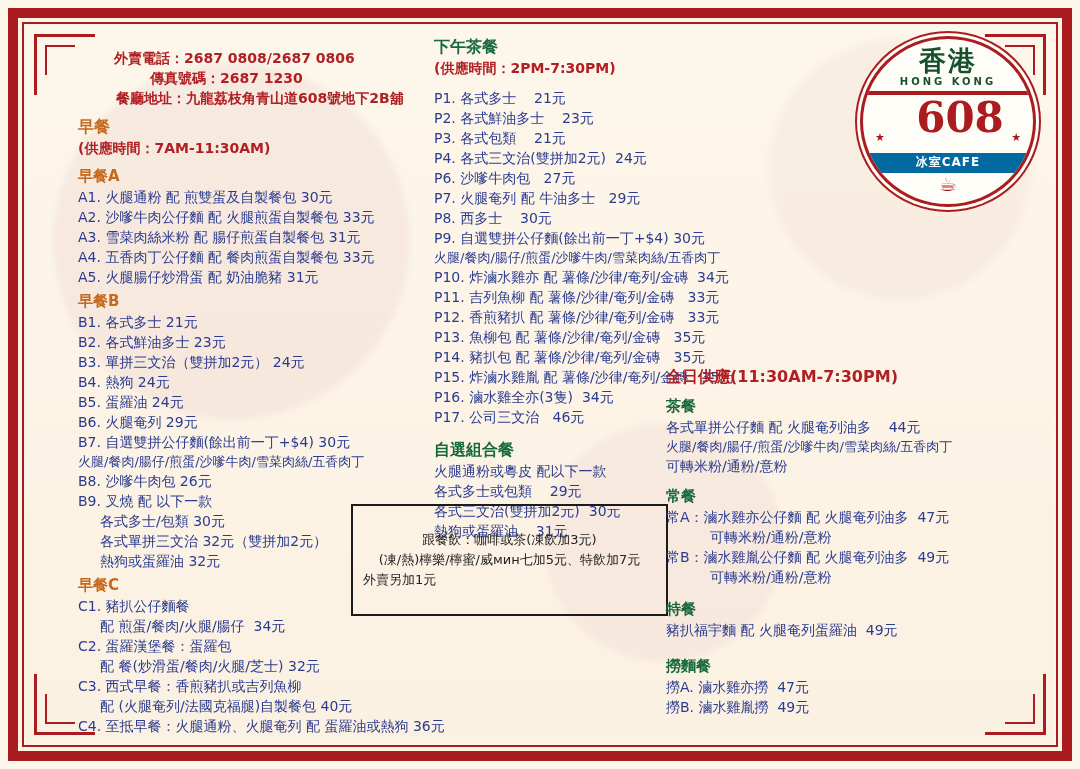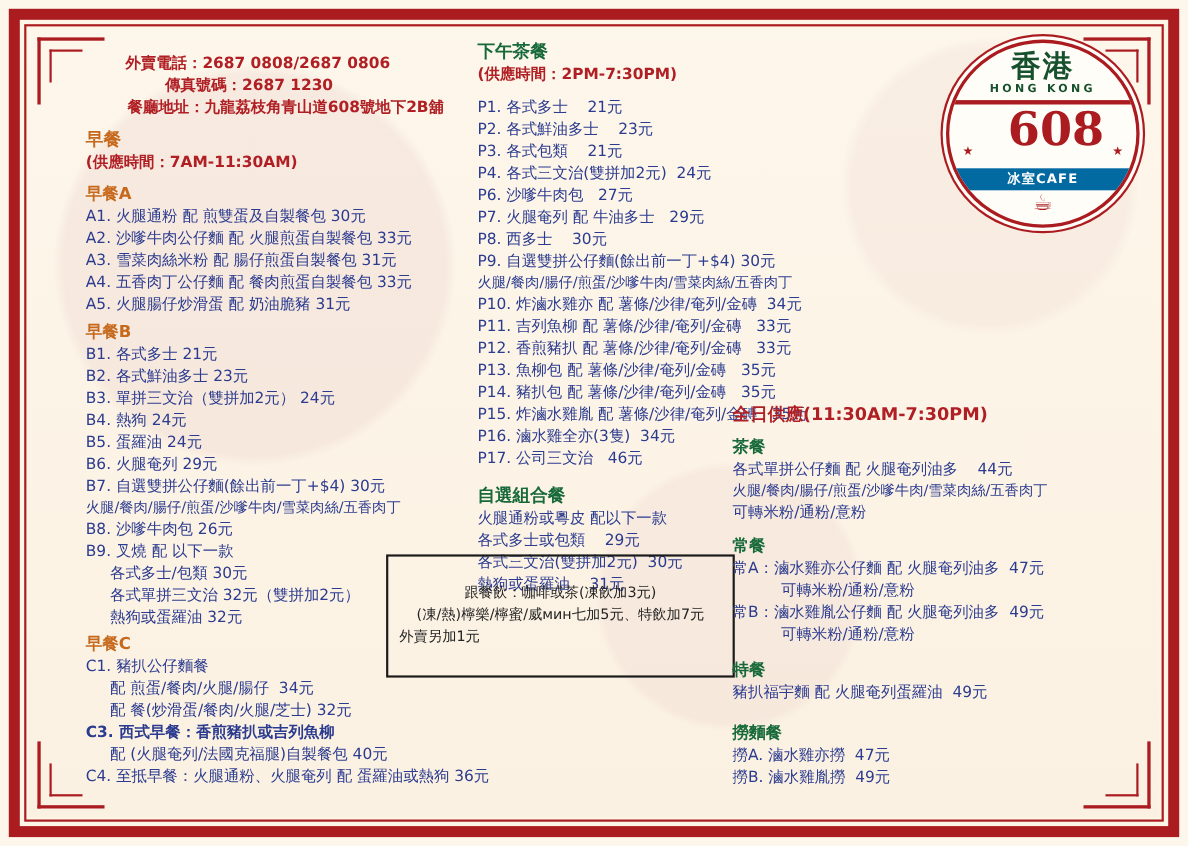--- a/index.html
+++ b/index.html
@@ -220,22 +220,23 @@
         <div class="line s14 body-blue" style="padding-left:22px;">B9. 叉燒 配 以下一款</div>
         <div class="line s14 body-blue" style="padding-left:44px;">各式多士/包類 30元</div>
         <div class="line s14 body-blue" style="padding-left:44px;">各式單拼三文治 32元（雙拼加2元）</div>
         <div class="line s14 body-blue" style="padding-left:44px;">熱狗或蛋羅油 32元</div>
       </div>
 
       <div class="blk" style="margin-top:4px;">
         <div class="line s15 hdr-orange" style="padding-left:22px;">早餐C</div>
         <div class="line s14 body-blue" style="padding-left:22px;">C1. 豬扒公仔麵餐</div>
         <div class="line s14 body-blue" style="padding-left:44px;">配 煎蛋/餐肉/火腿/腸仔  34元</div>
+        <div class="line s14 body-blue" style="padding-left:22px;">C2. 蛋羅漢堡餐：蛋羅包</div>
         <div class="line s14 body-blue" style="padding-left:44px;">配 餐(炒滑蛋/餐肉/火腿/芝士) 32元</div>
-        <div class="line s14 body-blue" style="padding-left:22px;font-weight:bold;">C3. 西式早餐：香煎豬扒或吉列魚柳</div>
+        <div class="line s14 body-blue" style="padding-left:22px;">C3. 西式早餐：香煎豬扒或吉列魚柳</div>
         <div class="line s14 body-blue" style="padding-left:44px;">配 (火腿奄列/法國克福腿)自製餐包 40元</div>
         <div class="line s14 body-blue" style="padding-left:22px;">C4. 至抵早餐：火腿通粉、火腿奄列 配 蛋羅油或熱狗 36元</div>
       </div>
 
     </div>
 
     <div class="col col-mid">
       <div class="line s16 hdr-green">下午茶餐</div>
       <div class="line s14 hdr-red">(供應時間：2PM-7:30PM)</div>
       <div style="height:10px"></div>

